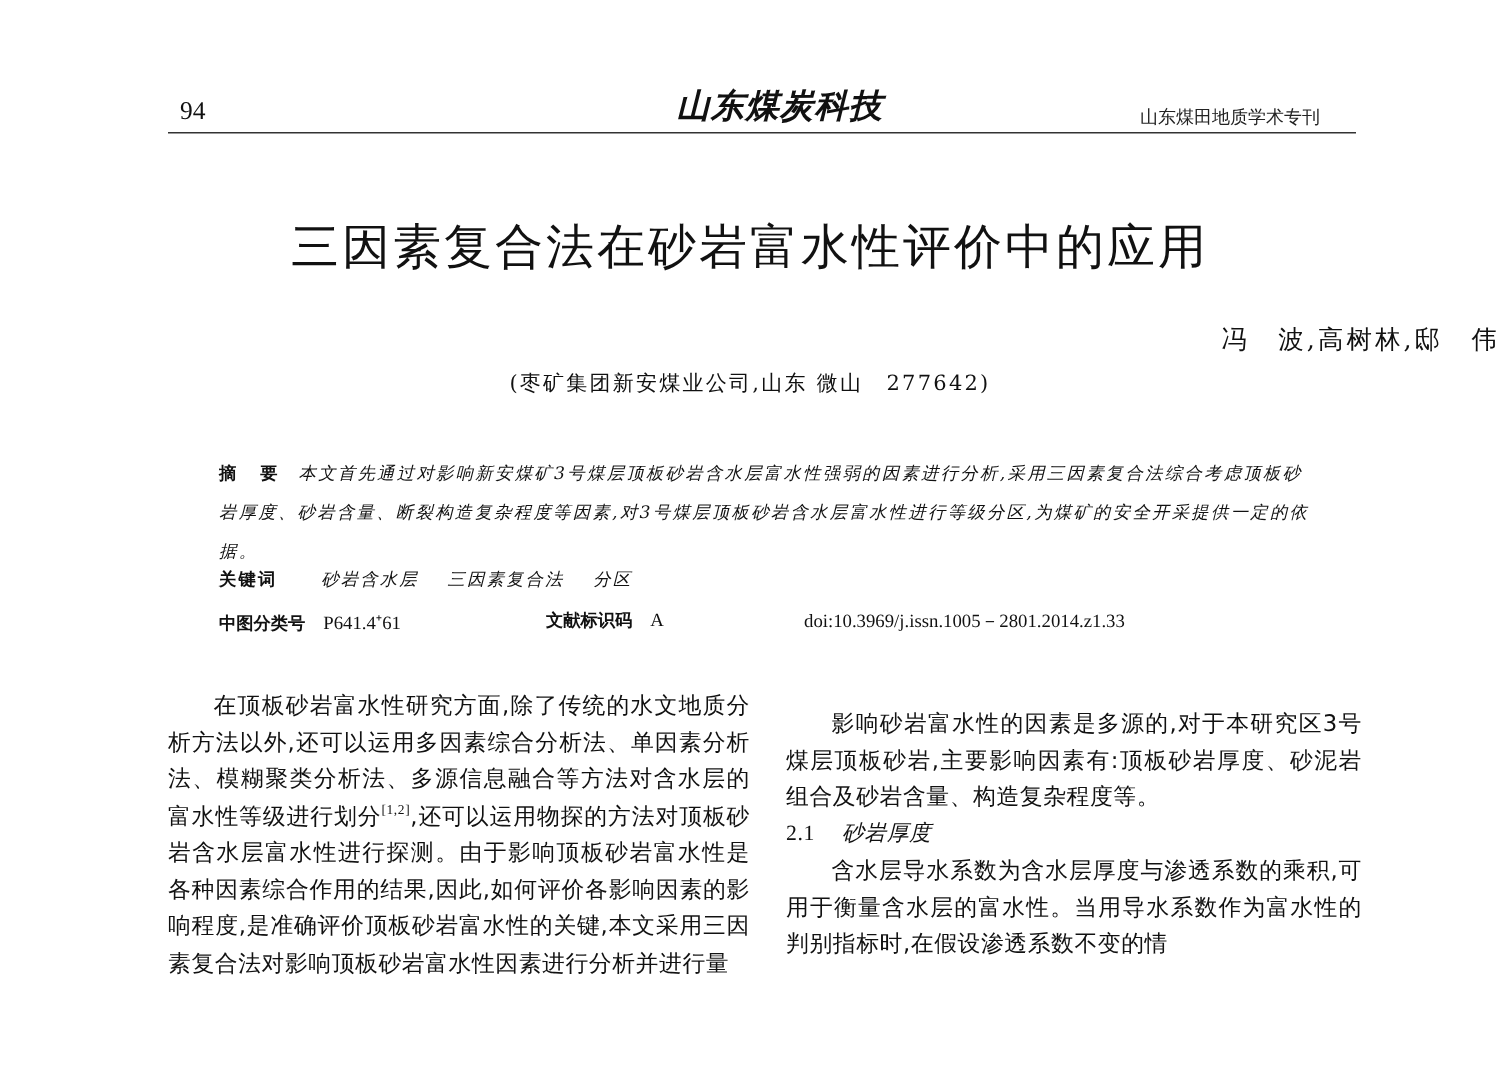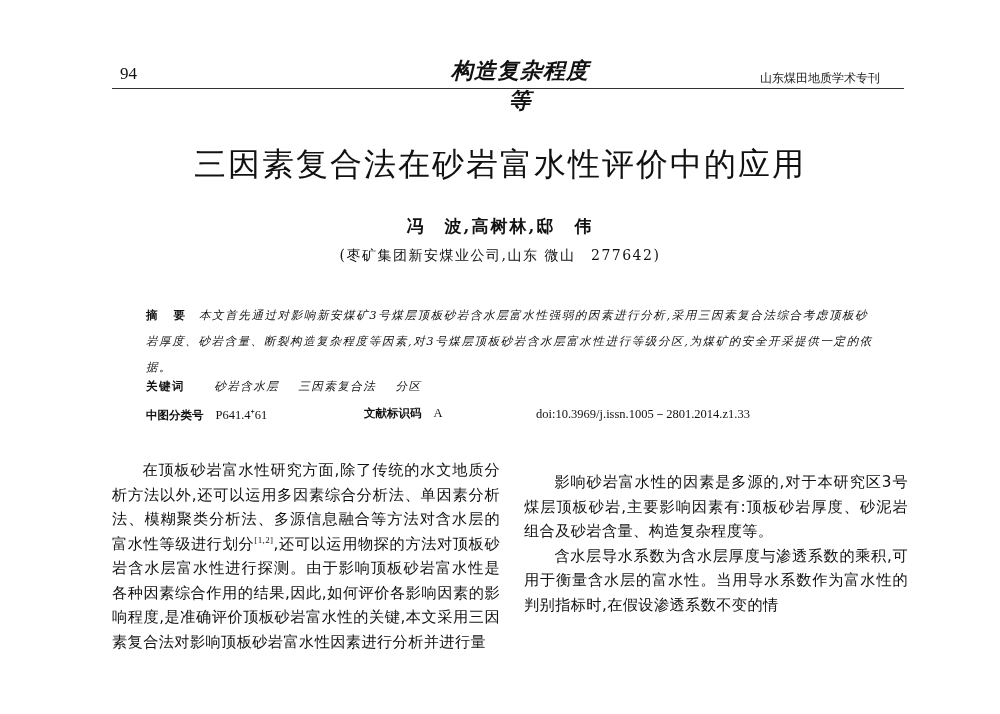--- a/index.html
+++ b/index.html
@@ -55,26 +55,25 @@
       text-align: center;
       font-family: Liberation Mono, monospace;
       font-size: 32px;
       font-weight: normal;
       letter-spacing: 2px;
       color: #111;
     }
     .authors {
       left: 0; top: 215px;
       width: 1000px;
-      text-align: center;
+      text-align: right;
       font-family: "DejaVu Serif", serif;
       font-size: 17px;
       letter-spacing: 2px;
       color: #111;
-      font-weight: bold;
     }
     .affiliation {
       left: 0; top: 247px;
       width: 1000px;
       text-align: center;
       font-family: "DejaVu Serif", serif;
       font-size: 14px;
       letter-spacing: 1.5px;
       color: #111;
     }
@@ -176,21 +175,21 @@
     .subsection-heading .num {
       font-family: "Liberation Serif", serif;
       margin-right: 18px;
     }
     .subsection-heading .txt { font-style: italic; }
   </style>
 </head>
 <body>
 
 <div class="abs page-number">94</div>
-<div class="abs journal-logo">构造复杂程度等</div>
+<div class="abs journal-logo">山东煤炭科技</div>
 <div class="abs header-right">山东煤田地质学术专刊</div>
 <div class="abs header-rule"></div>
 
 <h1 class="abs article-title" style="margin:0;">三因素复合法在砂岩富水性评价中的应用</h1>
 <div class="abs authors">冯　波,高树林,邸　伟</div>
 <div class="abs affiliation">(枣矿集团新安煤业公司,山东 微山　277642)</div>
 
 <div class="abs abstract">
   <span class="label">摘 要</span><span>本文首先通过对影响新安煤矿3号煤层顶板砂岩含水层富水性强弱的因素进行分析,采用三因素复合法综合考虑顶板砂岩厚度、砂岩含量、断裂构造复杂程度等因素,对3号煤层顶板砂岩含水层富水性进行等级分区,为煤矿的安全开采提供一定的依据。</span>
 </div>
@@ -213,14 +212,17 @@
 </div>
 
 <div class="abs col col-left">
   <p class="para">
     <span>在顶板砂岩富水性研究方面,除了传统的水文地质分析方法以外,还可以运用多因素综合分析法、单因素分析法、模糊聚类分析法、多源信息融合等方法对含水层的富水性等级进行划分</span><span class="sup">[1,2]</span><span>,还可以运用物探的方法对顶板砂岩含水层富水性进行探测。由于影响顶板砂岩富水性是各种因素综合作用的结果,因此,如何评价各影响因素的影响程度,是准确评价顶板砂岩富水性的关键,本文采用三因素复合法对影响顶板砂岩富水性因素进行分析并进行量</span>
   </p>
 </div>
 
 <div class="abs col col-right">
   <p class="para">影响砂岩富水性的因素是多源的,对于本研究区3号煤层顶板砂岩,主要影响因素有:顶板砂岩厚度、砂泥岩组合及砂岩含量、构造复杂程度等。</p>
+  <div class="subsection-heading">
+    <span class="num">2.1</span><span class="txt">砂岩厚度</span>
+  </div>
   <p class="para">含水层导水系数为含水层厚度与渗透系数的乘积,可用于衡量含水层的富水性。当用导水系数作为富水性的判别指标时,在假设渗透系数不变的情</p>
 </div>
 
 </body></html>

